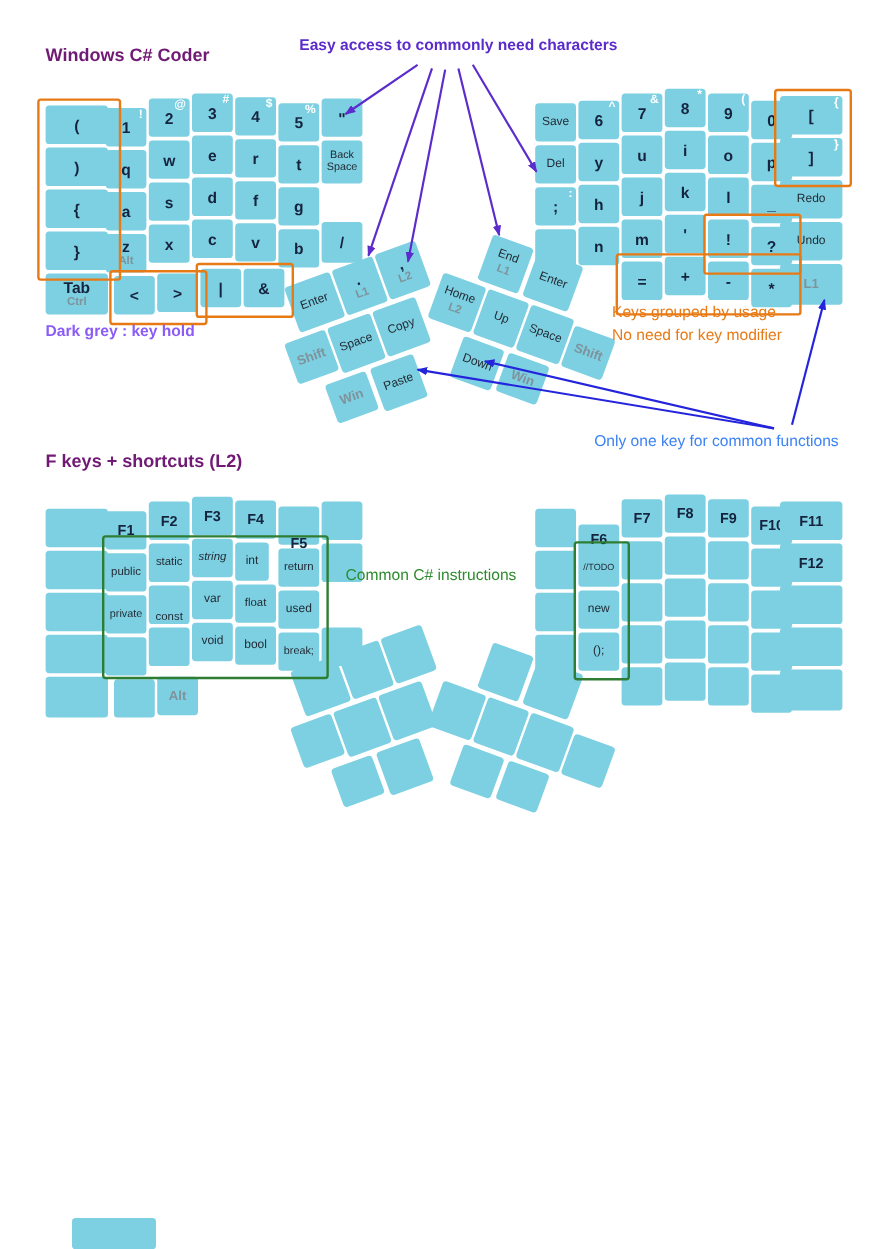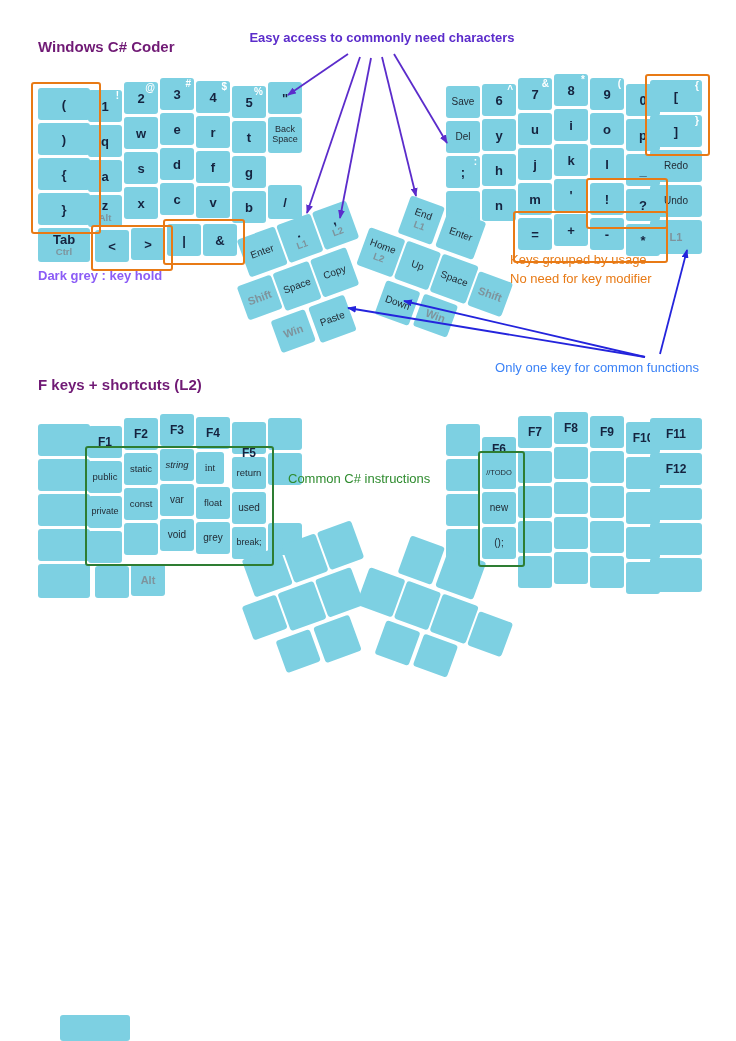--- a/index.html
+++ b/index.html
@@ -319,51 +319,51 @@
         <div class="key blank" style="left: 38px; top: 459px; width: 52px; height: 32px;"></div>
         <div class="key word" style="left: 88px; top: 461px; width: 34px; height: 32px;">
           <span class="main" style="font-size: 9.5px;">public</span>
         </div>
         <div class="key word" style="left: 124px; top: 453px; width: 34px; height: 32px;">
           <span class="main" style="font-size: 9.5px;">static</span>
         </div>
         <div class="key word" style="left: 160px; top: 449px; width: 34px; height: 32px;">
           <span class="main" style="font-size: 9.5px; font-style: italic;">string</span>
         </div>
-        <div class="key word" style="left: 196px; top: 452px; width: 28px; height: 32px; font-family: Liberation Serif, serif;">
+        <div class="key word" style="left: 196px; top: 452px; width: 28px; height: 32px;">
           <span class="main">int</span>
         </div>
         <div class="key word" style="left: 232px; top: 457px; width: 34px; height: 32px;">
           <span class="main" style="font-size: 9.5px;">return</span>
         </div>
         <div class="key blank" style="left: 268px; top: 453px; width: 34px; height: 32px;"></div>
         <div class="key blank" style="left: 38px; top: 494px; width: 52px; height: 32px;"></div>
         <div class="key word" style="left: 88px; top: 496px; width: 34px; height: 32px;">
           <span class="main" style="font-size: 9px;">private</span>
         </div>
-        <div class="key word" style="left: 124px; top: 488px; width: 34px; height: 32px;">
+        <div class="key word" style="left: 124px; top: 488px; width: 34px; height: 32px; justify-content: flex-end;">
           <span class="main" style="font-size: 9.5px;">const</span>
         </div>
         <div class="key word" style="left: 160px; top: 484px; width: 34px; height: 32px;">
           <span class="main">var</span>
         </div>
         <div class="key word" style="left: 196px; top: 487px; width: 34px; height: 32px;">
           <span class="main" style="font-size: 9.5px;">float</span>
         </div>
         <div class="key word" style="left: 232px; top: 492px; width: 34px; height: 32px;">
           <span class="main">used</span>
         </div>
         <div class="key blank" style="left: 38px; top: 529px; width: 52px; height: 32px;"></div>
         <div class="key blank" style="left: 88px; top: 531px; width: 34px; height: 32px;"></div>
         <div class="key blank" style="left: 124px; top: 523px; width: 34px; height: 32px;"></div>
         <div class="key word" style="left: 160px; top: 519px; width: 34px; height: 32px;">
           <span class="main">void</span>
         </div>
         <div class="key word" style="left: 196px; top: 522px; width: 34px; height: 32px;">
-          <span class="main">grey</span>
+          <span class="main">bool</span>
         </div>
         <div class="key word" style="left: 232px; top: 527px; width: 34px; height: 32px;">
           <span class="main" style="font-size: 9px;">break;</span>
         </div>
         <div class="key blank" style="left: 268px; top: 523px; width: 34px; height: 32px;"></div>
         <div class="key blank" style="left: 38px; top: 564px; width: 52px; height: 34px;"></div>
         <div class="key blank" style="left: 95px; top: 566px; width: 34px; height: 32px;"></div>
         <div class="key hold" style="left: 131px; top: 564px; width: 34px; height: 32px;">
           <span class="main">Alt</span>
         </div>

